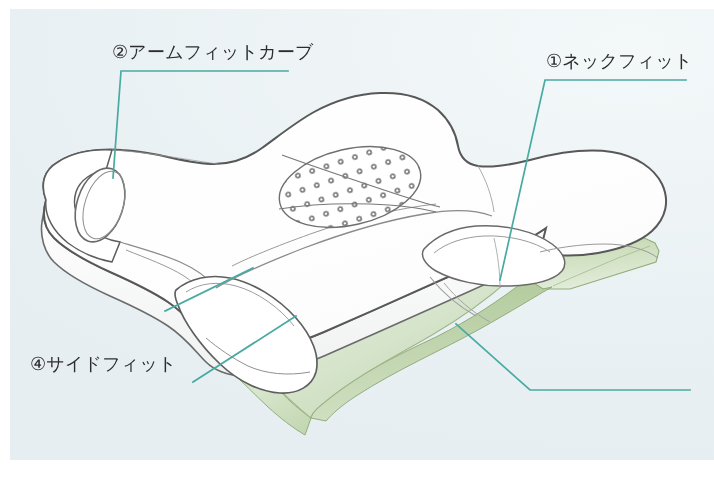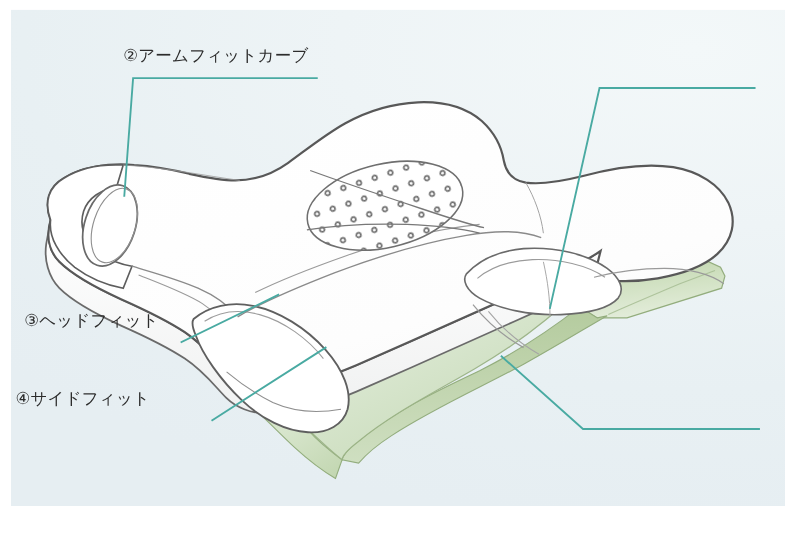--- a/index.html
+++ b/index.html
@@ -30,29 +30,29 @@
     left: 0;
     top: 0;
     width: 714px;
     height: 487px;
     overflow: visible;
   }
   .label {
     position: absolute;
     white-space: nowrap;
     color: #2c2c2c;
-    font-size: 15px;
+    font-size: 18px;
     letter-spacing: 0.2px;
     line-height: 1;
     text-rendering: geometricPrecision;
   }
   .lbl1 { left: 546px; top: 52px; }
   .lbl2 { left: 112px; top: 43px; }
   .lbl3 { left: 22px;  top: 284px; }
-  .lbl4 { left: 14px;  top: 355px; }
+  .lbl4 { left: 30px;  top: 355px; }
   .lbl5 { left: 532px; top: 361px; }
 </style>
 </head>
 <body>
 
 <div id="stage">
 
   <div id="panel"></div>
 
   <svg class="art" viewBox="0 0 714 487">
@@ -256,17 +256,17 @@
       <path d="M288,71 L 121,71 L 113,178" stroke="#49aaa2"></path>
 
       <path d="M165,311 L 165,311 L 253,268" stroke="#49aaa2"></path>
 
       <path d="M193,382 L 193,382 L 296,316" stroke="#49aaa2"></path>
 
       <path d="M690,390 L530,390 L456,324" stroke="#49aaa2"></path>
     </g>
   </svg>
 
+  <div class="label lbl1">①ネックフィット</div>
   <div class="label lbl2">②アームフィットカーブ</div>
-  <div class="label lbl3">③ヘッドフィット</div>
   <div class="label lbl4">④サイドフィット</div>
 
 </div>
 
 </body></html>

